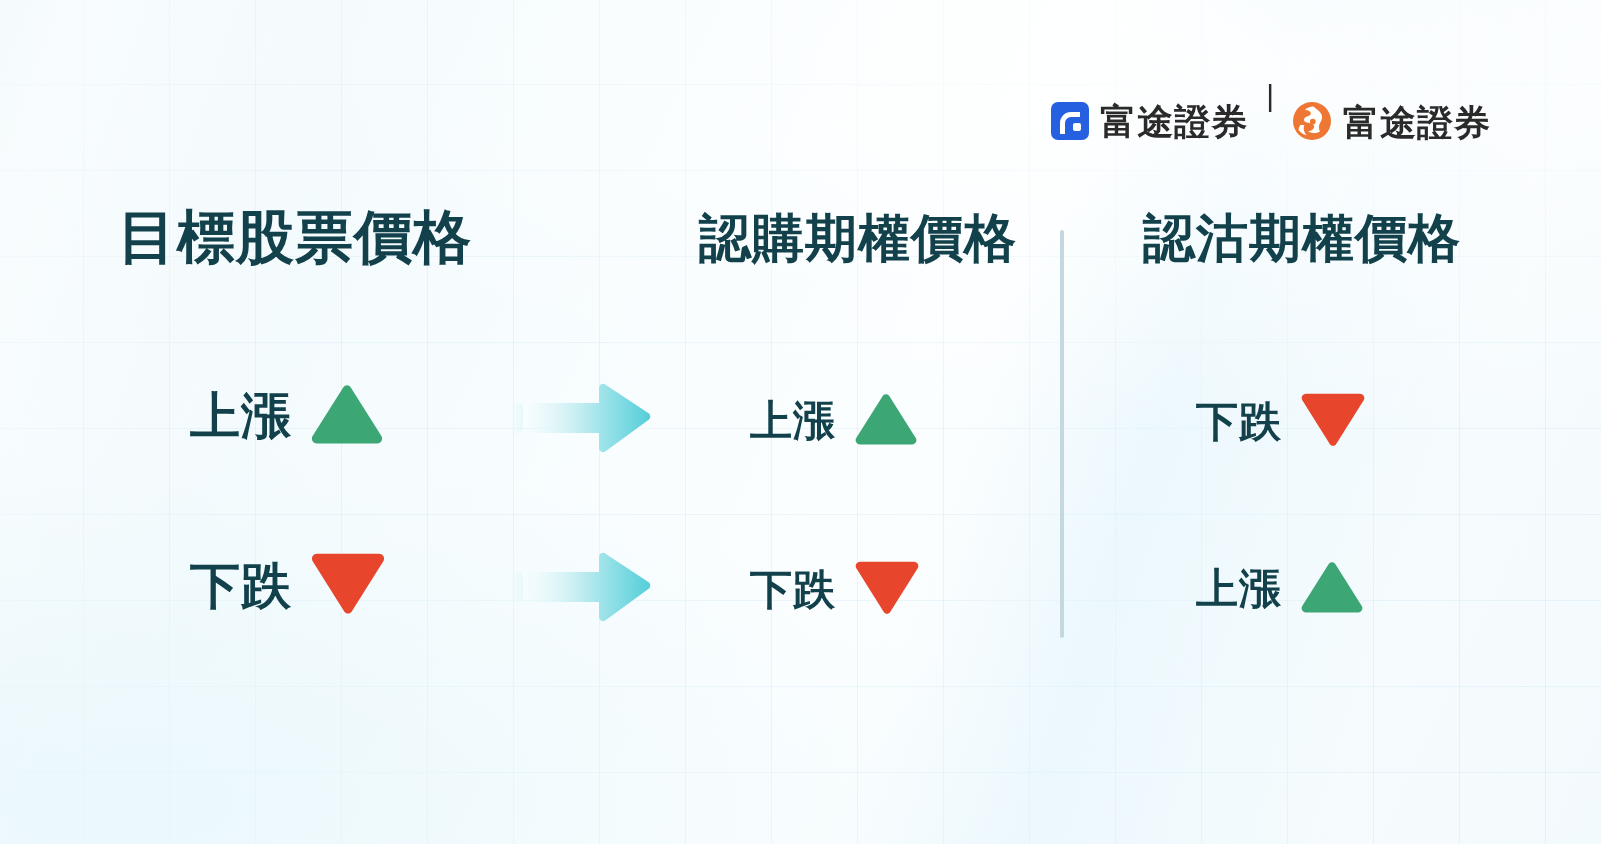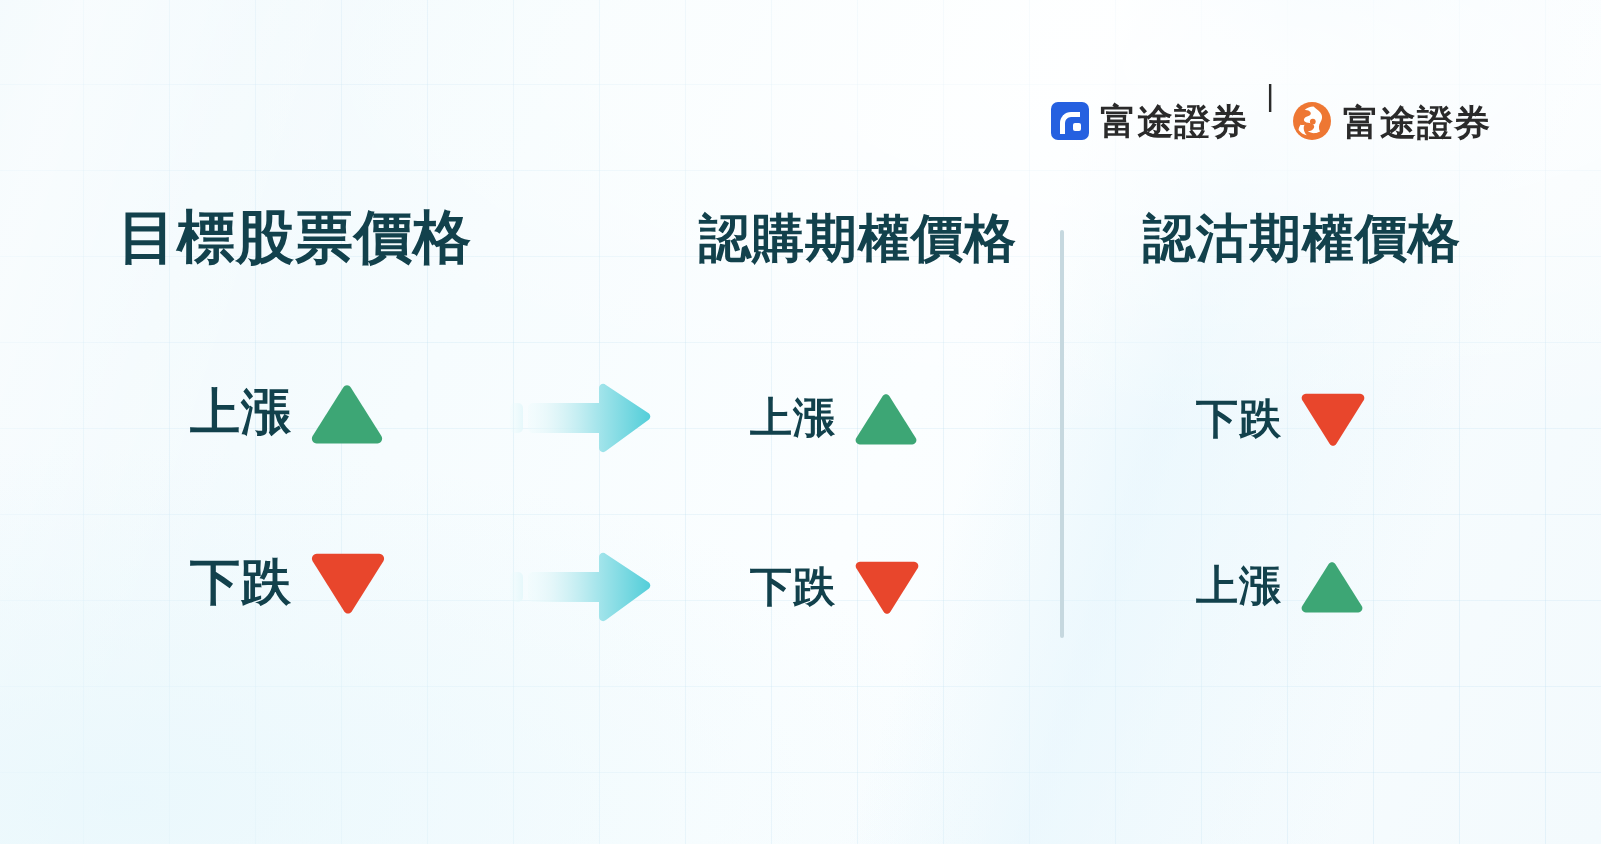--- a/index.html
+++ b/index.html
@@ -159,21 +159,21 @@
 
   
   .cell {
     position: absolute;
     display: flex;
     align-items: center;
     gap: 18px;
     white-space: nowrap;
   }
   .cell .label {
-    font-family: Liberation Mono, monospace;
+    font-family: Liberation Sans, sans-serif;
     font-weight: 700;
     color: #12414c;
     line-height: 1;
   }
   .cell.size-lg .label { font-size: 50px; letter-spacing: 1px; }
   .cell.size-md .label { font-size: 42px; letter-spacing: 1px; }
 
   
   .tri {
     flex: 0 0 auto;

